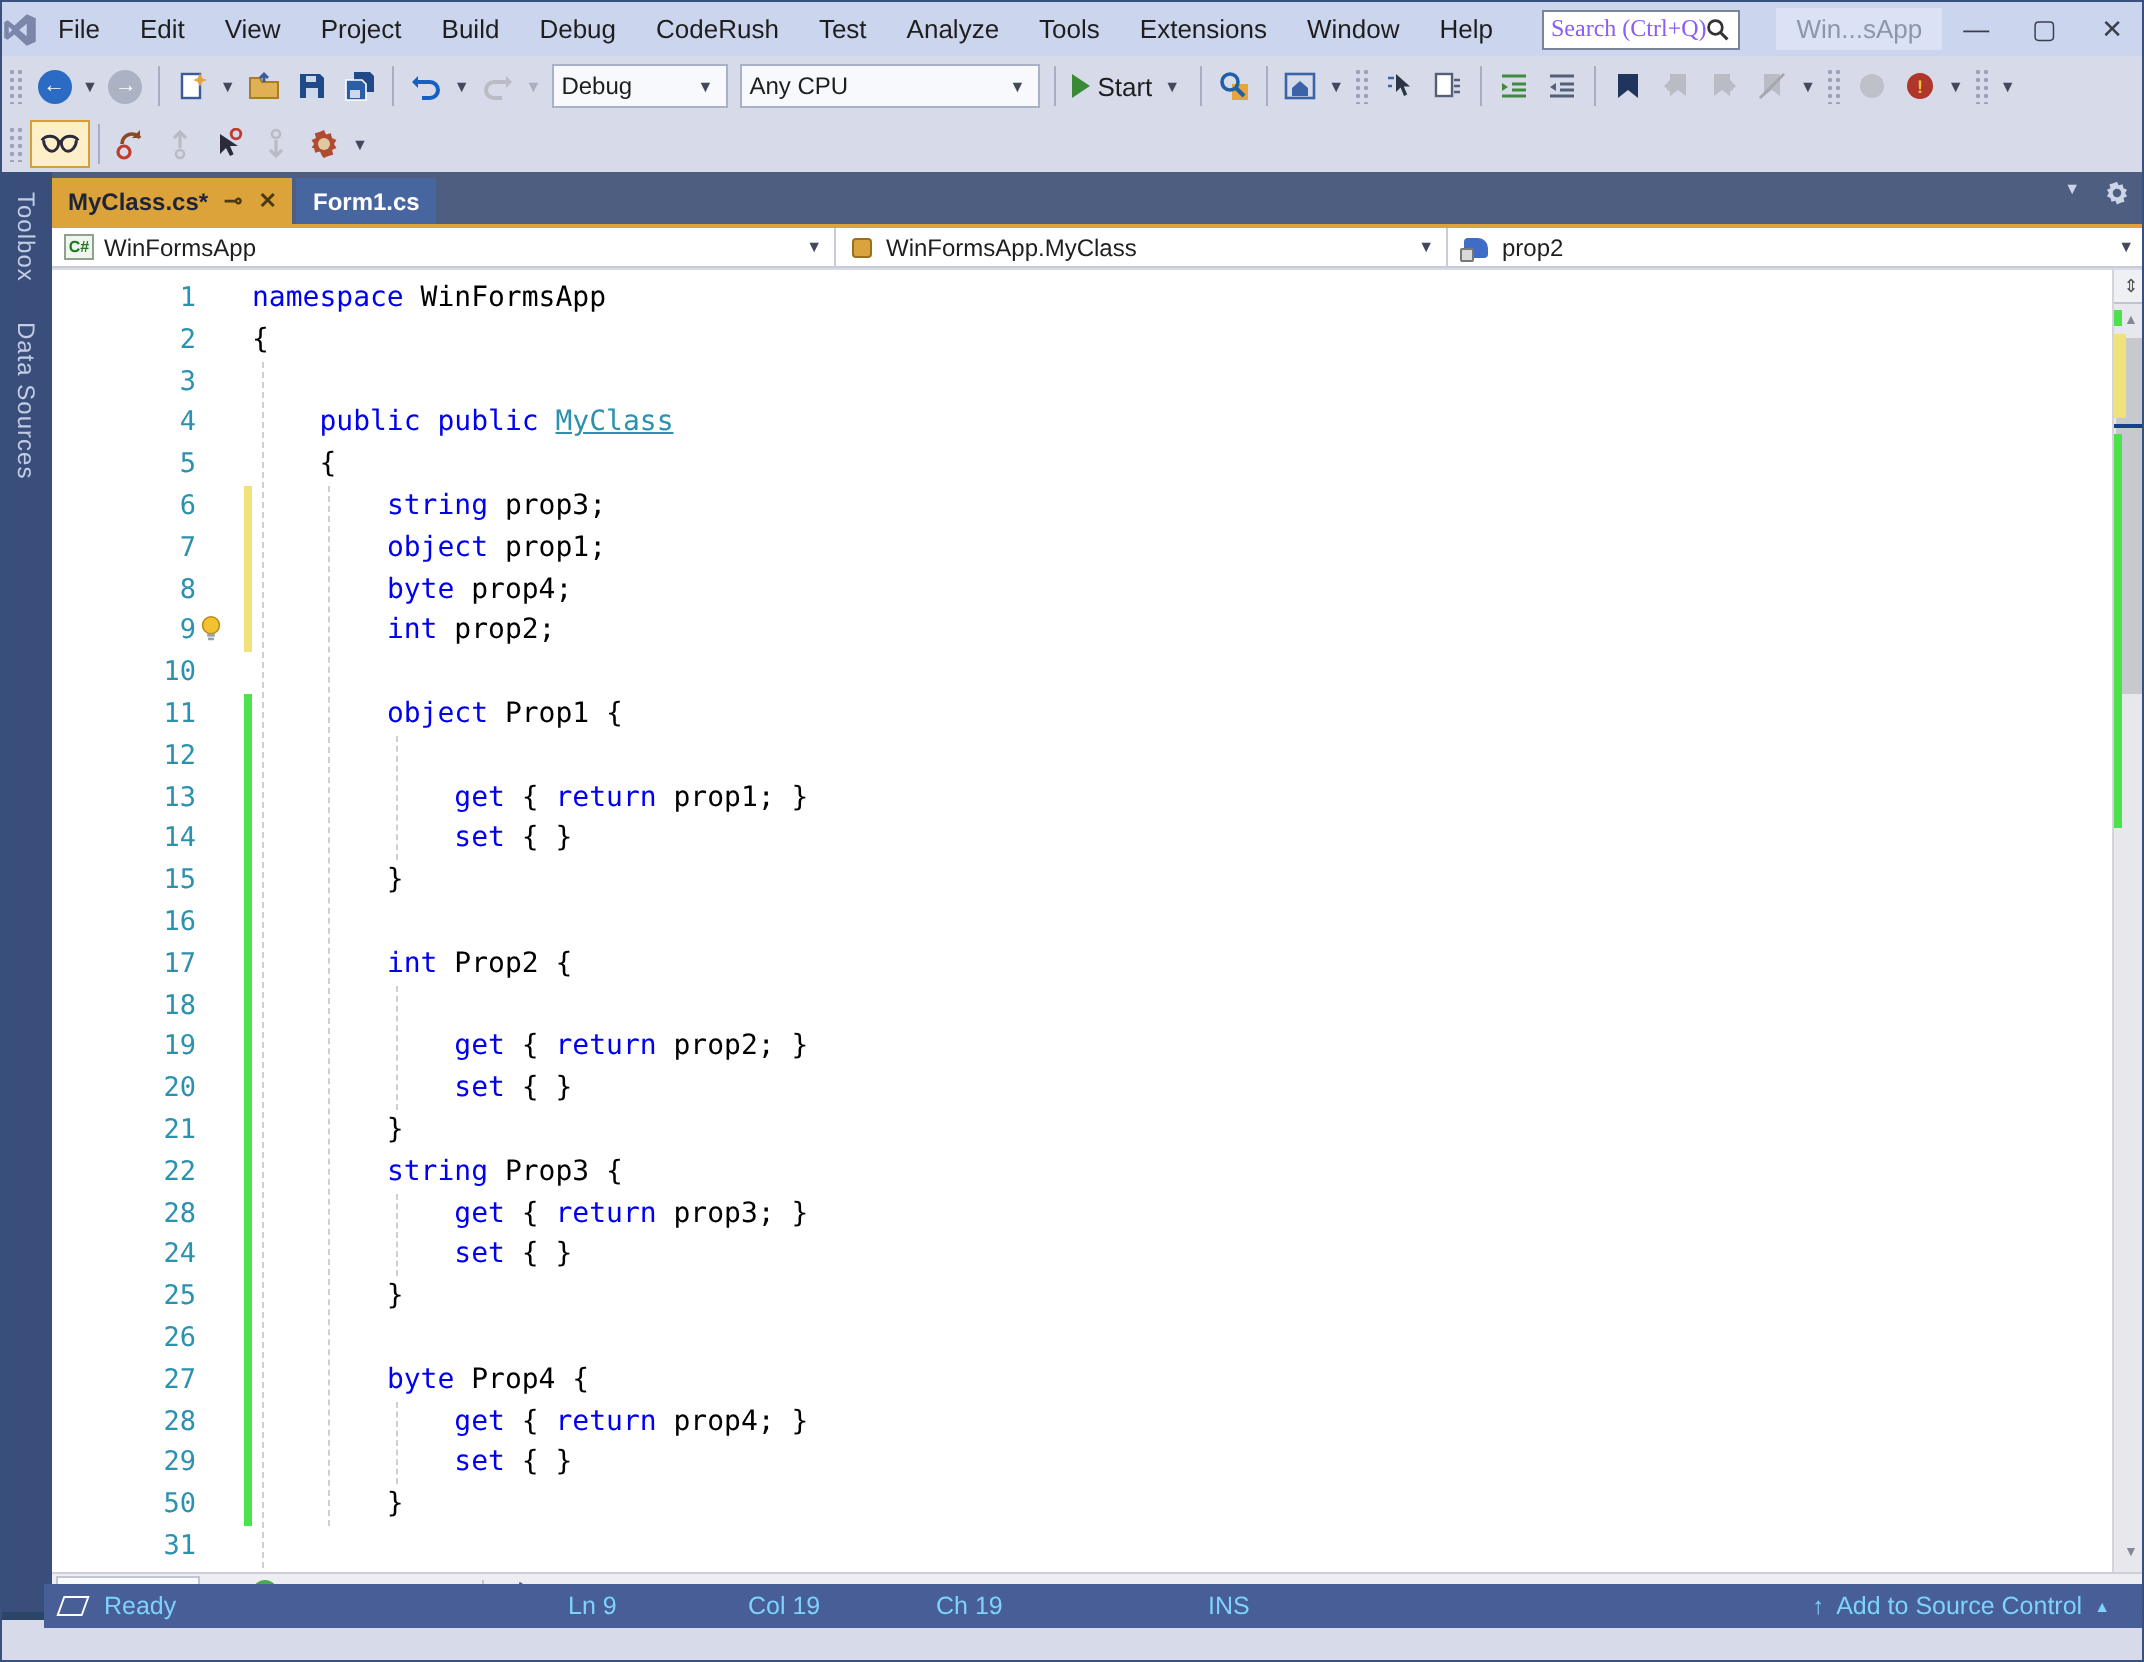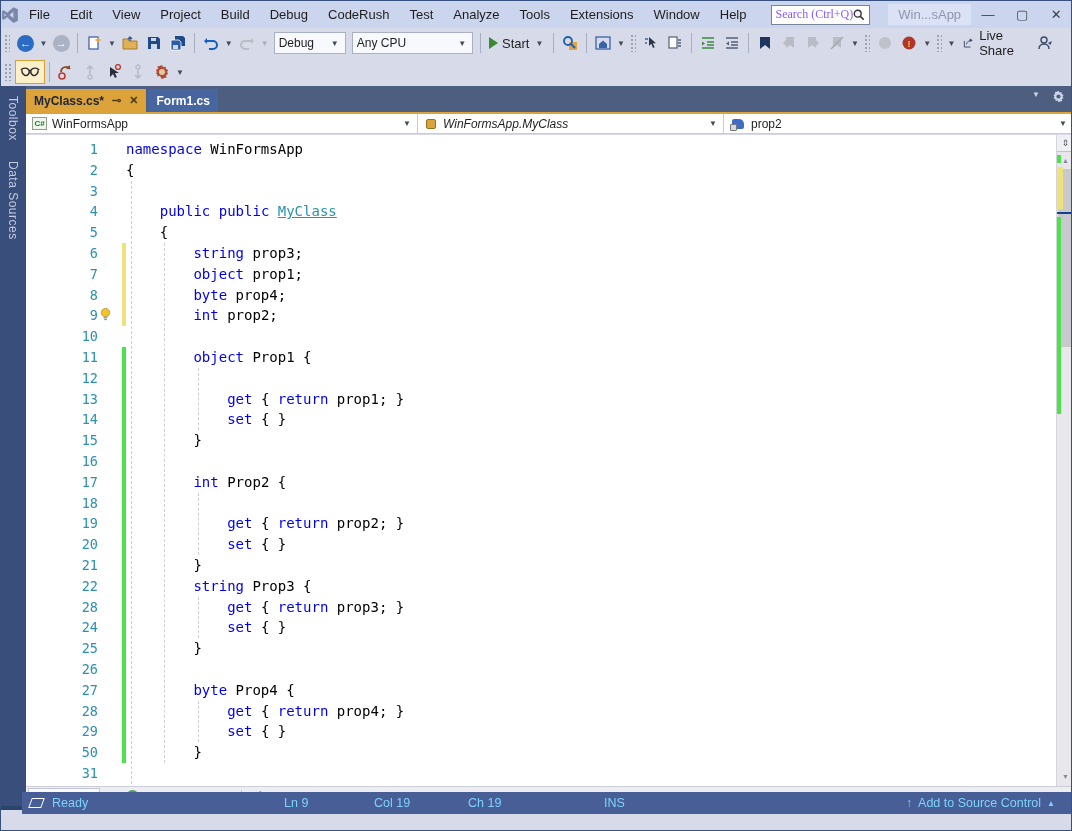--- a/index.html
+++ b/index.html
@@ -49,21 +49,21 @@
   .dtab.inactive { background:#47659f; color:#fff; margin-left:2px; }
   .dtab .pin, .dtab .tx { margin-left:8px; font-size:11px; color:#4a3b12; }
   .amber-line { position:absolute; left:25px; top:111px; width:1047px; height:2px; background:#dba339; }
   .well-right { position:absolute; right:6px; top:89px; display:flex; gap:10px; color:#ccd5e8; font-size:12px; }
 
   
   .navbar { position:absolute; left:25px; top:113px; width:1047px; height:20px; background:#fff; border-bottom:1px solid #c8ccd9; display:flex; }
   .nav-sec { display:flex; align-items:center; border-right:1px solid #c8ccd9; padding:0 6px; font-size:12px; gap:5px; }
   .nav-sec .nlabel { flex:1; white-space:nowrap; }
   .nav-caret { font-size:8px; color:#42495c; }
-  .np { width:392px; } .nt { width:306px;font-style:italic; } .nm { flex:1; border-right:none; }
+  .np { width:392px; } .nt { width:306px; } .nm { flex:1; border-right:none; }
   .cs-icon { width:15px; height:13px; border:1px solid #8fa08f; background:#eef6ee; color:#217821; font-size:8px; font-weight:bold; display:flex; align-items:center; justify-content:center; }
   .class-icon { width:10px; height:10px; background:#d9a33e; border:1px solid #9a7020; transform:rotate(0deg); border-radius:2px; margin:0 2px; }
   .field-icon { position:relative; width:12px; height:10px; background:#3e6cc7; border-radius:2px 5px 2px 2px; margin:0 2px; }
   .field-icon::after { content:""; position:absolute; left:-2px; bottom:-2px; width:5px; height:5px; background:#d8d8d8; border:1px solid #777; border-radius:1px; }
 
   
   .editor { position:absolute; left:25px; top:134px; width:1047px; height:651px; background:#fff; overflow:hidden; }
   .gutter { position:absolute; left:0; top:4px; width:100px; }
   .lnum { height:20.8px; line-height:20.8px; text-align:right; padding-right:28px; font-family:"DejaVu Sans Mono", monospace; font-size:13.5px; color:var(--lnum); }
   .code { position:absolute; left:100px; top:4px; right:17px; }
@@ -285,37 +285,20 @@
     <div class="tbtn">
       <svg class="icon16" viewBox="0 0 16 16">
           <circle cx="8" cy="8" r="6.5" fill="#b0352a"></circle>
           <text x="8" y="11.5" font-size="9" fill="#f4c33d" text-anchor="middle" font-weight="bold">!</text>
         </svg>
     </div>
     <div class="caret">▼</div>
     <div class="grip"></div>
     <div class="caret">▼</div>
 
-    <div class="right-tools">
-      <div class="live-share">
-        <svg width="16" height="16" viewBox="0 0 16 16">
-            <path d="M2 5v9h9" fill="none" stroke="#3b4a66" stroke-width="1.4"></path>
-            <path d="M5 10c1-4 4-6 8-6" fill="none" stroke="#3b4a66" stroke-width="1.4"></path>
-            <path d="M10 1.5 14.5 4 10 6.8z" fill="#3b4a66"></path>
-          </svg>
-        <span>Live Share</span>
-      </div>
-      <div class="tbtn">
-        <svg class="icon16" viewBox="0 0 16 16">
-            <circle cx="7" cy="5" r="3" fill="none" stroke="#3b4a66" stroke-width="1.4"></circle>
-            <path d="M2 14c0-3 2.2-5 5-5s5 2 5 5" fill="none" stroke="#3b4a66" stroke-width="1.4"></path>
-            <path d="M11 8l4-2-1.5 4z" fill="#3b4a66"></path>
-          </svg>
-      </div>
-    </div>
   </div>
 
   <div class="toolbar toolbar2">
     <div class="grip"></div>
     <div class="cr-glasses">
       <svg width="20" height="12" viewBox="0 0 22 12">
           <path d="M1 4c2-3 7-3 9 0 .6.8 1.4.8 2 0 2-3 7-3 9 0" fill="none" stroke="#2b2b3a" stroke-width="1.6"></path>
           <path d="M2 4c0 4 3 6 4.5 6S11 8 10 4M12 4c-1 4 2 6 3.5 6S20 8 20 4" fill="none" stroke="#2b2b3a" stroke-width="1.6"></path>
         </svg>
     </div>

